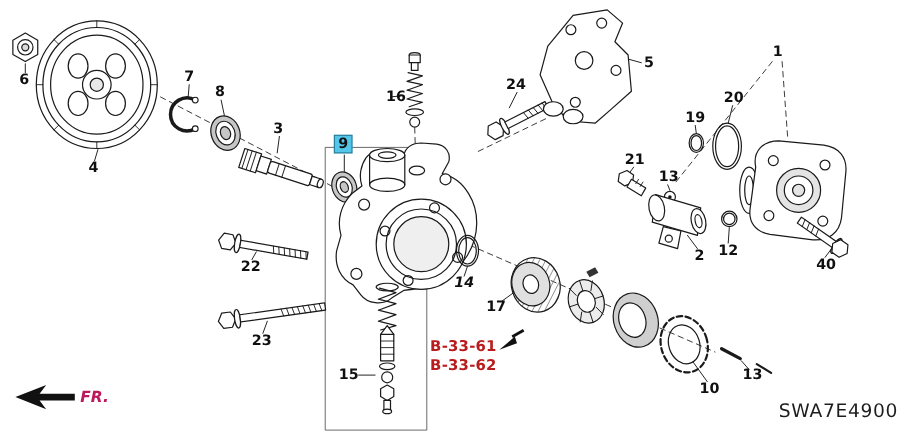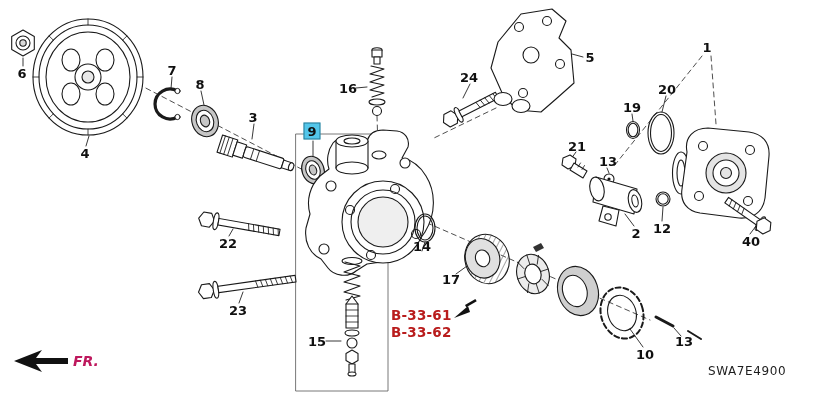--- a/index.html
+++ b/index.html
@@ -15,21 +15,21 @@
   .callout{
     position:absolute;transform:translate(-50%,-50%);
     font-size:13px;font-weight:700;color:#101010;line-height:1;
     padding:1px 3px;white-space:nowrap;pointer-events:auto;
   }
   .callout.hl{border:1px solid rgba(0,60,80,.55);}
   #refs{position:absolute;left:391px;top:307px;z-index:3;}
   .ref{font-size:13.5px;font-weight:700;color:#b91c1c;line-height:17px;letter-spacing:.2px;}
   #fr{position:absolute;left:12px;top:348px;display:flex;align-items:center;gap:3px;z-index:3;}
   #fr .fr-label{font-size:14px;font-weight:700;font-style:italic;color:#be185d;}
-  #code{position:absolute;left:708px;top:364px;font-size:12px;color:#1d1d1d;letter-spacing:.6px;z-index:3;}
+  #code{position:absolute;left:708px;top:364px;font-size:17px;color:#1d1d1d;letter-spacing:.6px;z-index:3;}
 </style>
 </head>
 <body>
 
 <div id="stage">
 
   <svg class="art" width="837" height="401" viewBox="0 0 837 401">
     <defs>
       <pattern id="hatch" width="5" height="5" patternUnits="userSpaceOnUse" patternTransform="rotate(45)">
         <line x1="0" y1="0" x2="0" y2="5" stroke="#666" stroke-width="1.2"></line>
@@ -308,23 +308,23 @@
       <div class="callout" style="left: 85px; top: 153px;">4</div>
       <div class="callout" style="left: 590px; top: 57px;">5</div>
       <div class="callout" style="left: 22px; top: 73px;">6</div>
       <div class="callout" style="left: 172px; top: 70px;">7</div>
       <div class="callout" style="left: 200px; top: 84px;">8</div>
       <div class="callout hl" style="left: 312px; top: 131px; background: rgb(83, 198, 234);">9</div>
       <div class="callout" style="left: 645px; top: 354px;">10</div>
       <div class="callout" style="left: 684px; top: 341px;">13</div>
       <div class="callout" style="left: 662px; top: 228px;">12</div>
       <div class="callout" style="left: 608px; top: 161px;">13</div>
-      <div class="callout" style="left: 422px; top: 246px;">14</div>
+      <div class="callout" style="left: 422px; top: 257px; font-style: italic;">14</div>
       <div class="callout" style="left: 317px; top: 341px;">15</div>
-      <div class="callout" style="left: 348px; top: 88px;">16</div>
+      <div class="callout" style="left: 360px; top: 88px;">16</div>
       <div class="callout" style="left: 451px; top: 279px;">17</div>
       <div class="callout" style="left: 667px; top: 89px;">20</div>
       <div class="callout" style="left: 632px; top: 107px;">19</div>
       <div class="callout" style="left: 751px; top: 241px;">40</div>
       <div class="callout" style="left: 577px; top: 146px;">21</div>
       <div class="callout" style="left: 228px; top: 243px;">22</div>
       <div class="callout" style="left: 238px; top: 310px;">23</div>
       <div class="callout" style="left: 469px; top: 77px;">24</div>
     </div>
 

